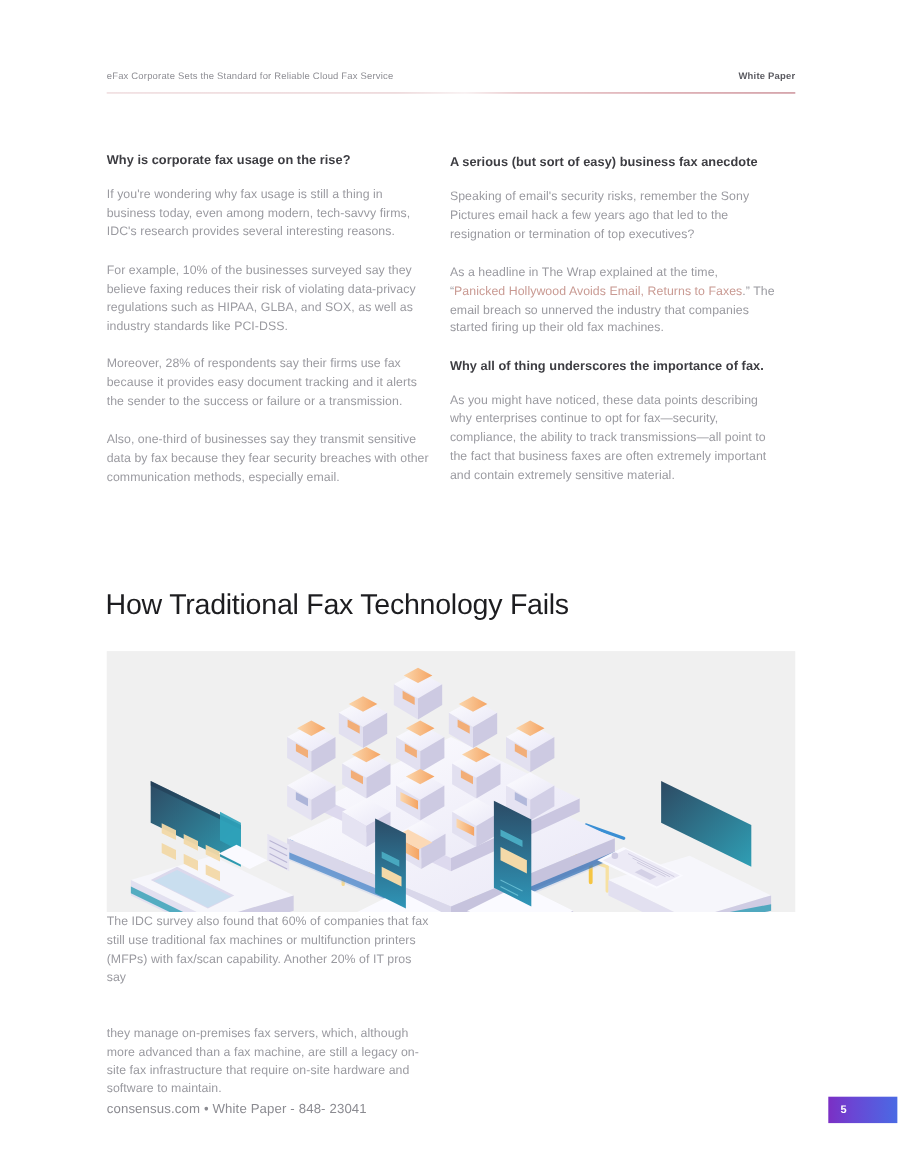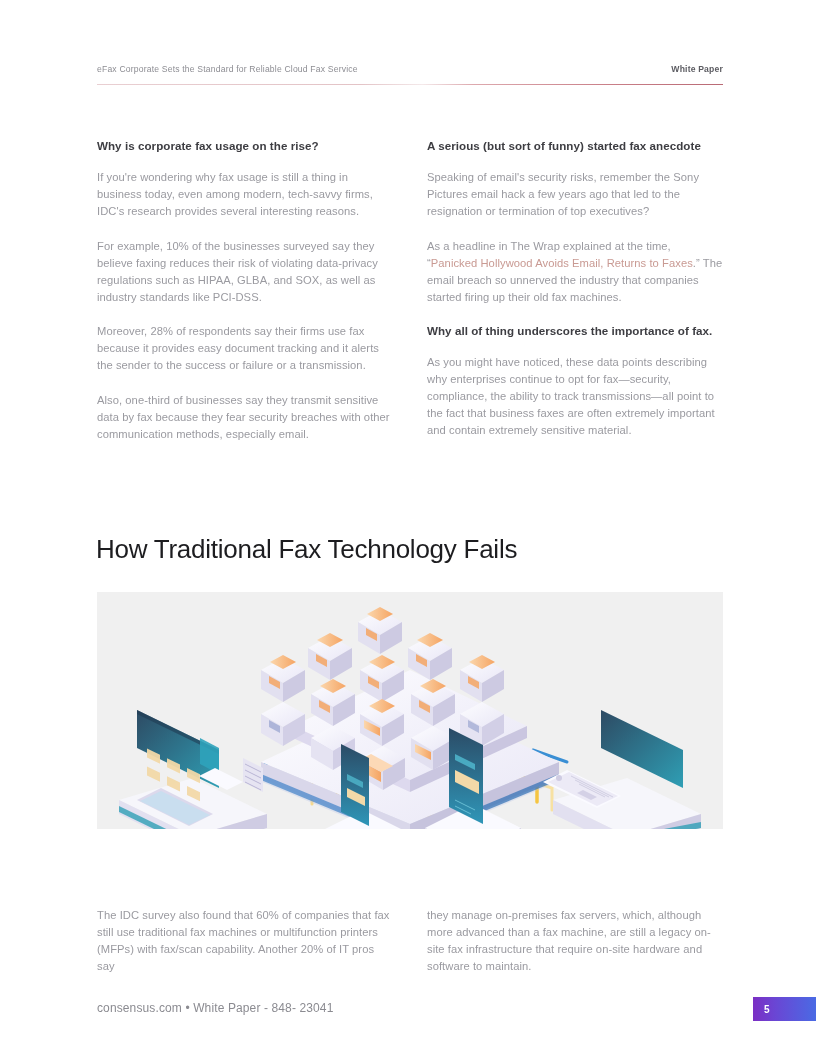--- a/index.html
+++ b/index.html
@@ -56,21 +56,22 @@
       #dda9ae 60%, #c97f88 82%, #b96a75 100%);
   }
 
   
   .cols {
     position: absolute;
     left: 97px;
     top: 138px;
     width: 626px;
     display: flex;
-    gap: 34px;
+    gap: 16px;
+    align-items: center;
   }
   .col { width: 296px; }
 
   h3.sub {
     margin: 0 0 16px 0;
     font-size: 11.6px;
     font-weight: 700;
     color: #3d3d42;
     letter-spacing: 0.05px;
     line-height: 1.3;
@@ -112,24 +113,25 @@
     height: 237px;
     background: #f0f0f0;
     overflow: hidden;
   }
   .figure svg { display: block; }
 
   
   .cols-lower {
     position: absolute;
     left: 97px;
-    top: 907px;
+    top: 830px;
     width: 626px;
     display: flex;
     gap: 34px;
+    flex-direction: column;
   }
 
   
   .footer {
     position: absolute;
     left: 97px;
     top: 1001px;
     font-size: 12px;
     color: #8b8b91;
     letter-spacing: 0.12px;
@@ -165,21 +167,21 @@
 
     <div class="col">
       <h3 class="sub">Why is corporate fax usage on the rise?</h3>
       <p class="body">If you're wondering why fax usage is still a thing in business today, even among modern, tech-savvy firms, IDC's research provides several interesting reasons.</p>
       <p class="body">For example, 10% of the businesses surveyed say they believe faxing reduces their risk of violating data-privacy regulations such as HIPAA, GLBA, and SOX, as well as industry standards like PCI-DSS.</p>
       <p class="body">Moreover, 28% of respondents say their firms use fax because it provides easy document tracking and it alerts the sender to the success or failure or a transmission.</p>
       <p class="body">Also, one-third of businesses say they transmit sensitive data by fax because they fear security breaches with other communication methods, especially email.</p>
     </div>
 
     <div class="col">
-      <h3 class="sub">A serious (but sort of funny) started fax anecdote</h3>
+      <h3 class="sub">A serious (but sort of easy) business fax anecdote</h3>
       <p class="body">Speaking of email's security risks, remember the Sony Pictures email hack a few years ago that led to the resignation or termination of top executives?</p>
       <p class="body">
         <span>As a headline in The Wrap explained at the time, “</span><span class="link">Panicked Hollywood Avoids Email, Returns to Faxes</span><span>.” The email breach so unnerved the industry that companies started firing up their old fax machines.</span>
       </p>
       <h3 class="sub tight">Why all of thing underscores the importance of fax.</h3>
       <p class="body">As you might have noticed, these data points describing why enterprises continue to opt for fax—security, compliance, the ability to track transmissions—all point to the fact that business faxes are often extremely important and contain extremely sensitive material.</p>
     </div>
 
   </div>
 

